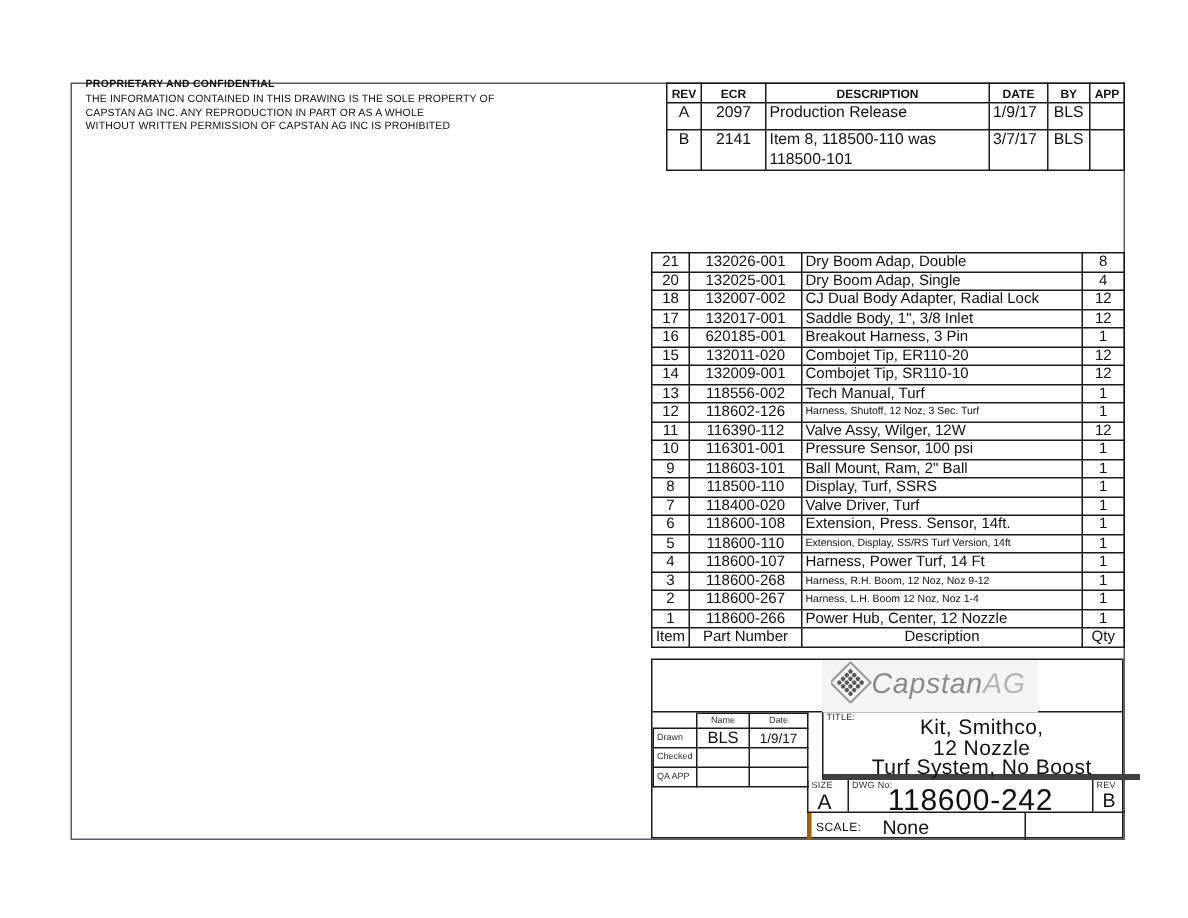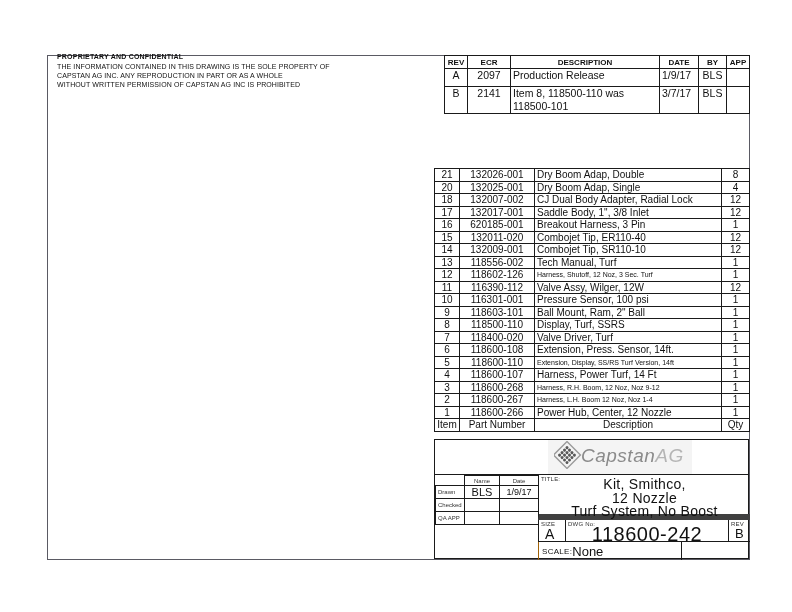--- a/index.html
+++ b/index.html
@@ -40,42 +40,42 @@
 
   .approval{position:absolute;left:0;top:35px;width:103px;}
   .approval table{width:103px;}
   .approval td{font-size:6px;color:#333;height:12px;line-height:8px;}
   .approval tr.hd td{height:9px;text-align:center;font-size:6px;}
   .approval td.lbl{font-size:6px;}
   .approval td.nm{font-size:11px;color:#111;text-align:center;line-height:11px;}
   .approval td.dt{font-size:9px;color:#111;text-align:center;line-height:10px;}
   .approval td.blank{border-left:none;border-top:none;}
 
-  .title-cell{position:absolute;left:103px;top:35px;width:212px;height:45px;box-sizing:border-box;
-              border-left:1px solid #1a1a1a;border-bottom:6px solid #404040;}
+  .title-cell{position:absolute;left:113px;top:35px;width:212px;height:45px;box-sizing:border-box;
+              border-left:1px solid #1a1a1a;border-bottom:4px solid #404040;}
   .tiny{font-size:6px;color:#333;letter-spacing:.2px;}
   .title-label{position:absolute;left:2px;top:1px;}
   .title-lines{margin-top:3px;text-align:center;font-size:14px;line-height:13.5px;letter-spacing:.3px;}
 
   .size-row{position:absolute;left:103px;top:80px;width:212px;height:22px;box-sizing:border-box;
             border-left:1px solid #1a1a1a;border-bottom:1px solid #1a1a1a;display:flex;}
   .size-cell{position:relative;width:26px;box-sizing:border-box;}
   .dwg-cell{position:relative;width:164px;box-sizing:border-box;border-left:1px solid #1a1a1a;border-right:1px solid #1a1a1a;}
   .revb-cell{position:relative;flex:1;}
   .size-cell .lbl,.dwg-cell .lbl,.revb-cell .lbl{position:absolute;left:2px;top:1px;}
   .size-val{position:absolute;left:6px;top:6px;font-size:14px;}
   .dwg-val{position:absolute;left:0;right:0;top:3px;text-align:center;font-size:20px;letter-spacing:.5px;}
   .rev-val{position:absolute;left:6px;top:6px;font-size:13px;}
 
   .scale-row{position:absolute;left:103px;top:102px;width:208px;height:18px;box-sizing:border-box;
-             border-left:1px solid #a16207;display:flex;align-items:center;}
+             border-left:3px solid #a16207;display:flex;align-items:center;}
   .scale-cell{width:143px;height:100%;box-sizing:border-box;border-right:1px solid #1a1a1a;
               display:flex;align-items:center;}
   .scale-lbl{font-size:8px;margin-left:3px;letter-spacing:.3px;}
-  .scale-val{font-size:13px;}
+  .scale-val{font-size:13px;margin-left:14px;}
 </style>
 </head>
 <body>
 
 <div class="page">
   <div class="sheet-border"></div>
 
   <div class="prop-note">
     <div class="prop-head">PROPRIETARY AND CONFIDENTIAL</div>
     <div class="prop-line">THE INFORMATION CONTAINED IN THIS DRAWING IS THE SOLE PROPERTY OF</div>
@@ -158,21 +158,21 @@
         </tr>
         <tr>
           <td class="c">16</td>
           <td class="c">620185-001</td>
           <td class="desc">Breakout Harness, 3 Pin</td>
           <td class="c">1</td>
         </tr>
         <tr>
           <td class="c">15</td>
           <td class="c">132011-020</td>
-          <td class="desc">Combojet Tip, ER110-40</td>
+          <td class="desc">Combojet Tip, ER110-20</td>
           <td class="c">12</td>
         </tr>
         <tr>
           <td class="c">14</td>
           <td class="c">132009-001</td>
           <td class="desc">Combojet Tip, SR110-10</td>
           <td class="c">12</td>
         </tr>
         <tr>
           <td class="c">13</td>

